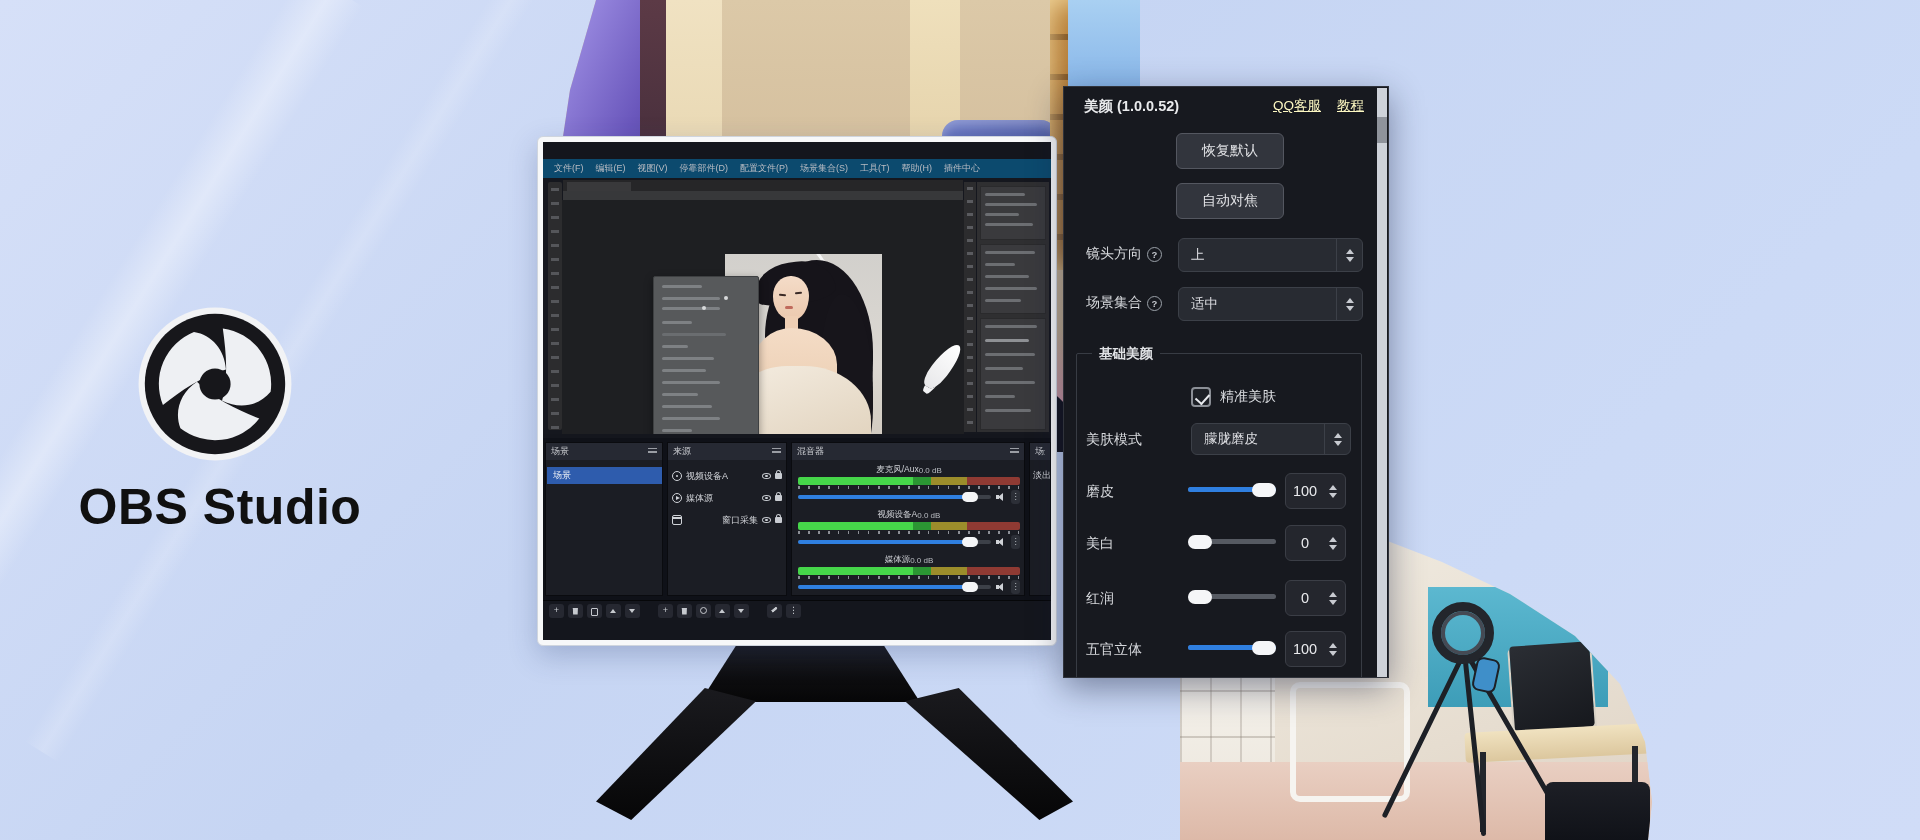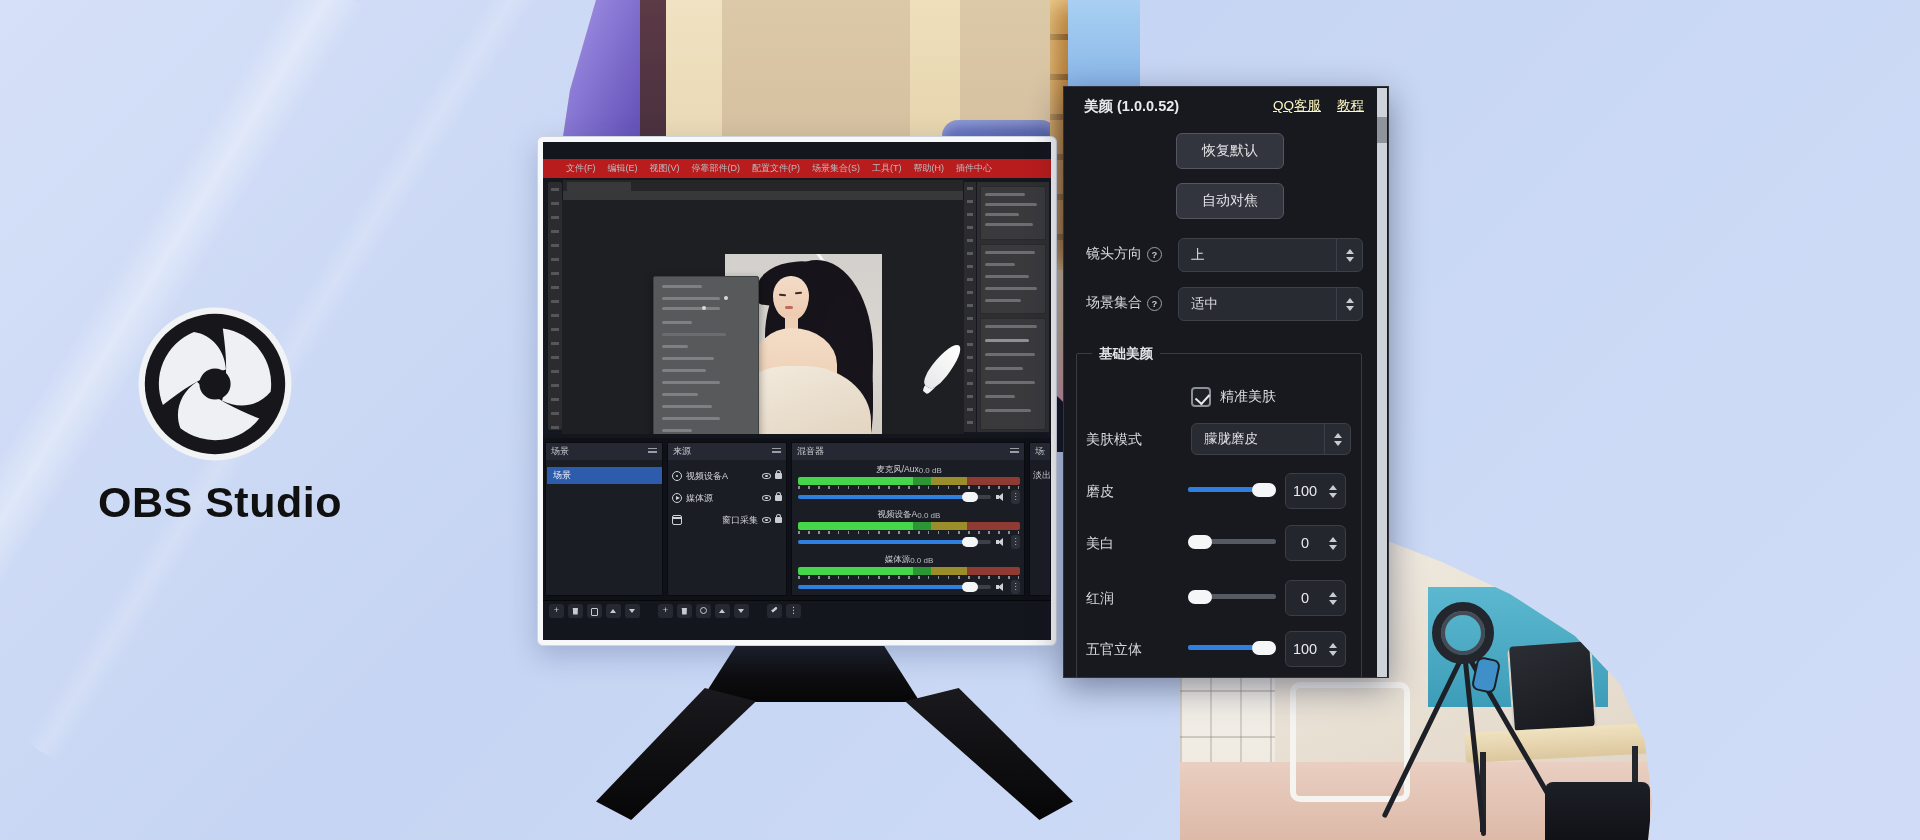--- a/index.html
+++ b/index.html
@@ -44,37 +44,37 @@
   #blob-br .tleg { position:absolute; width:5px; height:175px; background:#1d2026; border-radius:3px; transform-origin:top center; }
   #blob-br .cam { left:296px; top:128px; width:20px; height:30px; background:#3f8fc9; border-radius:5px; transform:rotate(12deg); box-shadow:0 0 0 2px #1d2026; }
   #blob-br .mon2 { left:332px; top:112px; width:80px; height:85px; background:linear-gradient(160deg,#2b2e34,#16181d); border-radius:4px; transform:rotate(-4deg); box-shadow:0 3px 0 2px #d9d2c6; }
   #blob-br .desk { left:285px; top:196px; width:190px; height:30px; background:linear-gradient(180deg,#f0e2c0,#dcc79e); border-radius:4px; transform:rotate(-3deg); }
   #blob-br .dleg { position:absolute; width:6px; height:80px; background:#23262c; }
   #blob-br .pc { left:365px; top:250px; width:105px; height:58px; background:linear-gradient(180deg,#1d1f26,#101218); border-radius:8px 8px 0 0; }
   #blob-br .wchair { left:110px; top:150px; width:120px; height:120px; border:6px solid #f6f4f0; border-radius:10px; background:transparent; }
 
   
   #brand-logo { left:137px; top:306px; width:156px; height:156px; }
-  #brand-text { left:40px; top:478px; width:360px; text-align:center; font-size:43px; font-weight:bold; letter-spacing:0.5px; color:#101010; }
+  #brand-text { left:40px; top:478px; width:360px; text-align:center; font-size:50px; font-weight:bold; letter-spacing:0.5px; color:#101010; }
 
   
   #monitor { left:537px; top:136px; width:520px; height:510px; background:#f7f8f9; border-radius:6px; border:1px solid #cfd5de; box-shadow:0 10px 28px rgba(40,60,110,.25); }
   #mon-inner { left:5px; top:5px; width:508px; height:498px; background:#14161d; overflow:hidden; }
   
   .stand { background:linear-gradient(180deg,#1a1a1e,#060607); }
   #stand-neck { left:700px; top:640px; width:220px; height:62px; clip-path:polygon(18% 0,82% 0,100% 100%,0 100%); }
   #stand-legL { left:596px; top:688px; width:160px; height:132px; clip-path:polygon(68% 0,100% 10%,22% 100%,0 86%); }
   #stand-legR { left:905px; top:688px; width:168px; height:132px; clip-path:polygon(0 10%,32% 0,100% 86%,80% 100%); }
 
   
   #os-titlebar { left:0; top:0; width:508px; height:17px; background:linear-gradient(180deg,#f1f1f2,#e4e5e8); display:flex; align-items:center; }
   #os-titlebar .dot { width:8px; height:8px; border-radius:50%; background:#17171b; margin:0 5px 0 8px; }
   #os-titlebar .ttl { font-size:8.5px; color:#3c3e44; white-space:nowrap; }
   
-  #os-menubar { left:0; top:17px; width:508px; height:19px; background:#b91c1c; display:flex; align-items:center; gap:2px; padding-left:18px; }
+  #os-menubar { left:0; top:17px; width:508px; height:19px; background:#0c4a6e; display:flex; align-items:center; gap:2px; padding-left:6px; }
   #os-menubar .mi { font-size:9px; color:#b9bcc3; padding:2px 5px; white-space:nowrap; }
 
   
   #preview { left:0; top:36px; width:508px; height:256px; background:#15171e; overflow:hidden; }
   .ps-toolcol { left:5px; top:4px; width:14px; height:248px; background:#2c2c2e; border-radius:2px;
      background-image:repeating-linear-gradient(180deg,#55565a 0 3px,transparent 3px 14px); background-size:8px 100%; background-position:3px 6px; background-repeat:no-repeat; }
   .ps-tabs { left:20px; top:2px; width:400px; height:11px; background:#262628; }
   .ps-tabs:before { content:""; position:absolute; left:4px; top:2px; width:64px; height:9px; background:#39393b; }
   .ps-opts { left:20px; top:13px; width:400px; height:9px; background:#37383a; }
   .ps-canvas { left:19px; top:22px; width:402px; height:234px; background:#1e1f22; }

